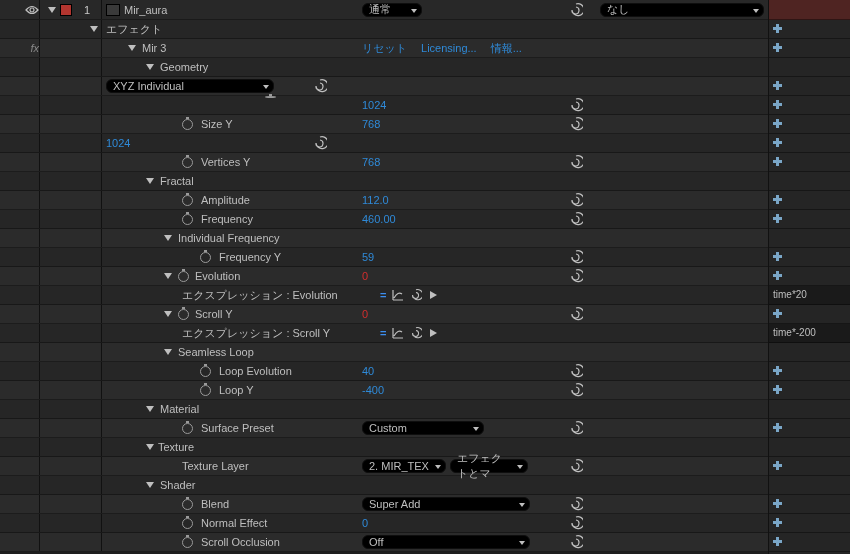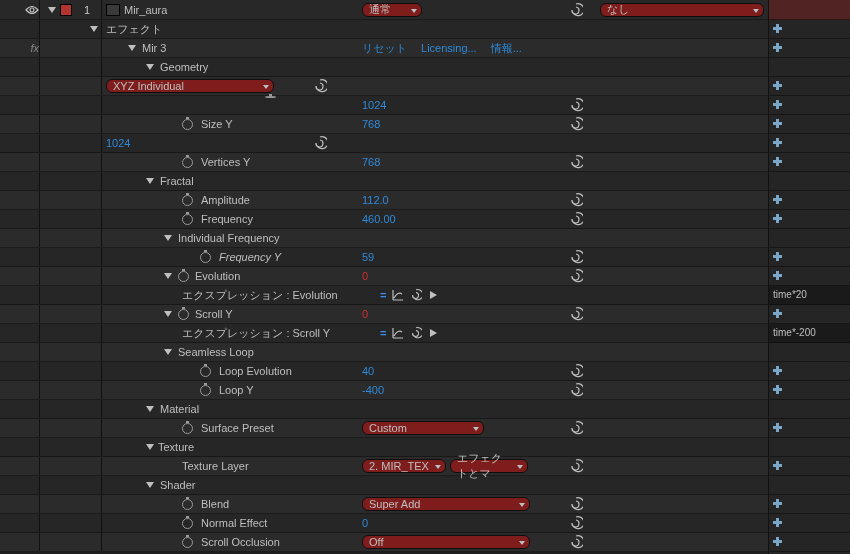--- a/index.html
+++ b/index.html
@@ -26,21 +26,21 @@
   .tri { width: 0; height: 0; display: inline-block; }
   .tri-down { border-left: 4px solid transparent; border-right: 4px solid transparent; border-top: 6px solid #bfbfbf; }
 
   .stopwatch { width: 11px; height: 11px; border: 1px solid #9a9a9a; border-radius: 50%; position: relative; }
   .stopwatch::before { content: ""; position: absolute; top: -3px; left: 3px; width: 3px; height: 2px; background: #9a9a9a; }
 
   .text-link { color: #2f8ad8; cursor: pointer; }
   .text-val  { color: #2f8ad8; cursor: text; }
   .text-red  { color: #d22e2e; }
 
-  .dropdown { background: #7f1d1d; height: 14px; border: 1px solid #0e0e0e; border-radius: 6px; display: inline-flex; align-items: center; padding: 0 14px 0 6px; color: #bfbfbf; position: relative; }
+  .dropdown { background: #000000; height: 14px; border: 1px solid #0e0e0e; border-radius: 6px; display: inline-flex; align-items: center; padding: 0 14px 0 6px; color: #bfbfbf; position: relative; }
   .dropdown::after { content: ""; position: absolute; right: 4px; top: 5px; width: 0; height: 0; border-left: 3px solid transparent; border-right: 3px solid transparent; border-top: 4px solid #bfbfbf; }
 
   .expr-tools { display: inline-flex; gap: 6px; align-items: center; }
   .expr-eq   { color:#3c8ef0; font-weight: bold; }
   svg.icon { stroke:#bfbfbf; fill:none; stroke-width:1.2; }
 
   
   .spiral { width: 14px; height: 14px; }
 
   
@@ -276,21 +276,21 @@
           <span class="tri tri-down"></span>
           <span class="label">Individual Frequency</span>
         </div>
       <div class="cell val-col"></div>
         <div class="cell spiral-col"></div>
         <div class="cell extra-col"></div>
     </div>
     <div class="row">
       <div class="cell eye-col"></div>
         <div class="cell tag-col"></div>
-      <div class="cell name-col indent6" style="gap:8px;font-style:italic;">
+      <div class="cell name-col indent6" style="gap:8px;">
           <span class="stopwatch"></span>
           <span class="label">Frequency Y</span>
         </div>
       <div class="cell val-col">
           <span class="text-val">59</span>
         </div>
       <div class="cell spiral-col">
           <svg class="spiral icon" viewBox="0 0 14 14">
             <path d="M7 1 A6 6 0 1 1 3 7 A3.5 3.5 0 1 0 7 4"></path>
           </svg>

